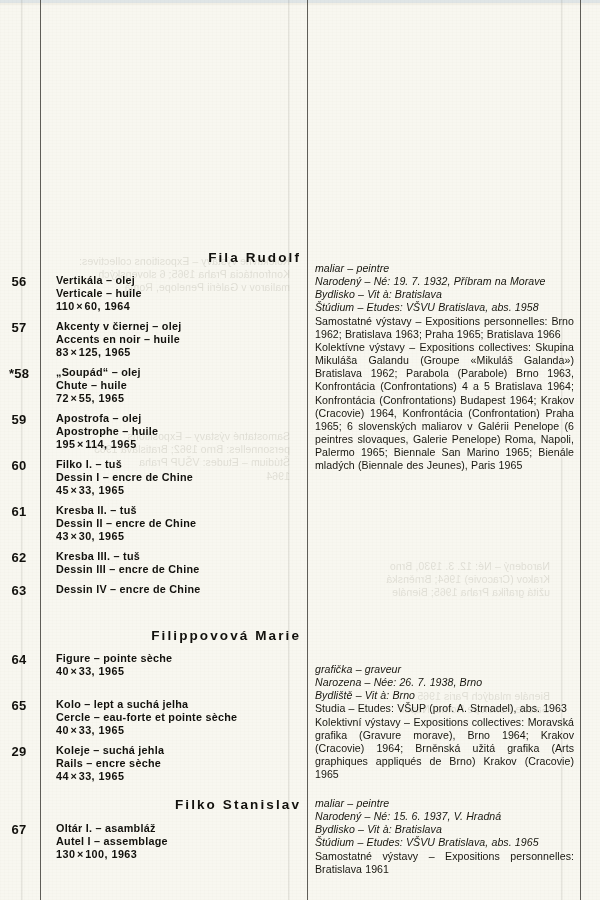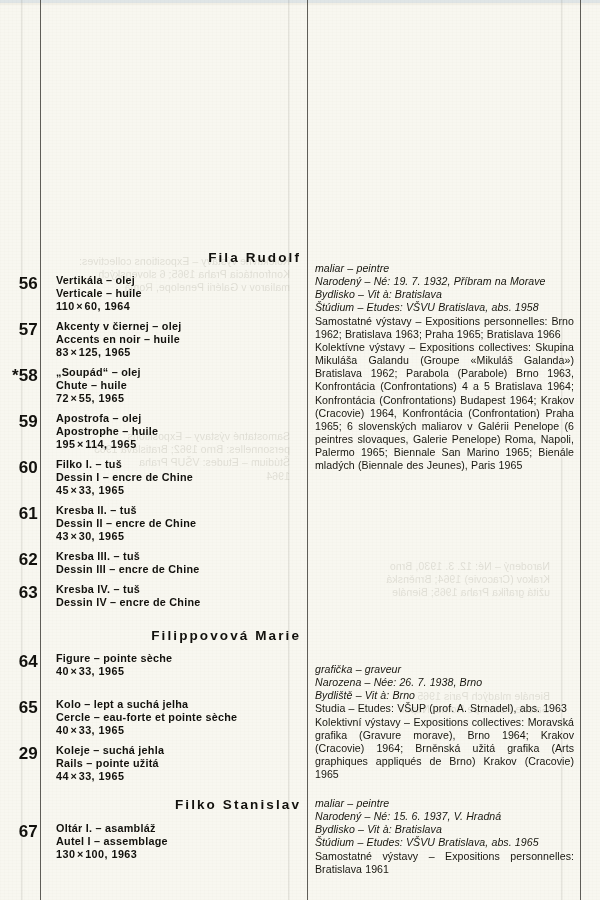--- a/index.html
+++ b/index.html
@@ -91,23 +91,23 @@
   .entry {
     position: absolute;
     left: 0;
     width: 307px;
   }
   .entry-num {
     position: absolute;
     left: 0;
     top: 0;
     width: 38px;
-    text-align: right;
-    font-weight: bold;
-    font-size: 17px;
+    text-align: center;
+    font-weight: bold;
+    font-size: 13px;
     letter-spacing: .2px;
     color: #12110d;
   }
   .entry-body {
     position: absolute;
     left: 56px;
     top: 0;
     width: 250px;
   }
   .line {
@@ -224,21 +224,20 @@
       <div class="entry" style="top: 550px;">
         <div class="entry-num">62</div>
         <div class="entry-body">
           <div class="line">Kresba III. – tuš</div>
           <div class="line">Dessin III – encre de Chine</div>
         </div>
       </div>
       <div class="entry" style="top: 583px;">
         <div class="entry-num">63</div>
         <div class="entry-body">
-          <div class="line">Kresba IV. – tuš</div>
           <div class="line">Dessin IV – encre de Chine</div>
         </div>
       </div>
       <div class="artist-head" style="top: 628px;">Filippovová Marie</div>
       <div class="entry" style="top: 652px;">
         <div class="entry-num">64</div>
         <div class="entry-body">
           <div class="line">Figure – pointe sèche</div>
           <div class="line dim"><span>40</span><span class="mult">×</span><span>33</span>, <span>1965</span></div>
         </div>
@@ -248,21 +247,21 @@
         <div class="entry-body">
           <div class="line">Kolo – lept a suchá jelha</div>
           <div class="line">Cercle – eau-forte et pointe sèche</div>
           <div class="line dim"><span>40</span><span class="mult">×</span><span>33</span>, <span>1965</span></div>
         </div>
       </div>
       <div class="entry" style="top: 744px;">
         <div class="entry-num">29</div>
         <div class="entry-body">
           <div class="line">Koleje – suchá jehla</div>
-          <div class="line">Rails – pointe užitá</div>
+          <div class="line">Rails – encre sèche</div>
           <div class="line dim"><span>44</span><span class="mult">×</span><span>33</span>, <span>1965</span></div>
         </div>
       </div>
       <div class="artist-head" style="top: 797px;">Filko Stanislav</div>
       <div class="entry" style="top: 822px;">
         <div class="entry-num">67</div>
         <div class="entry-body">
           <div class="line">Oltár I. – asambláž</div>
           <div class="line">Autel I – assemblage</div>
           <div class="line dim"><span>130</span><span class="mult">×</span><span>100</span>, <span>1963</span></div>

